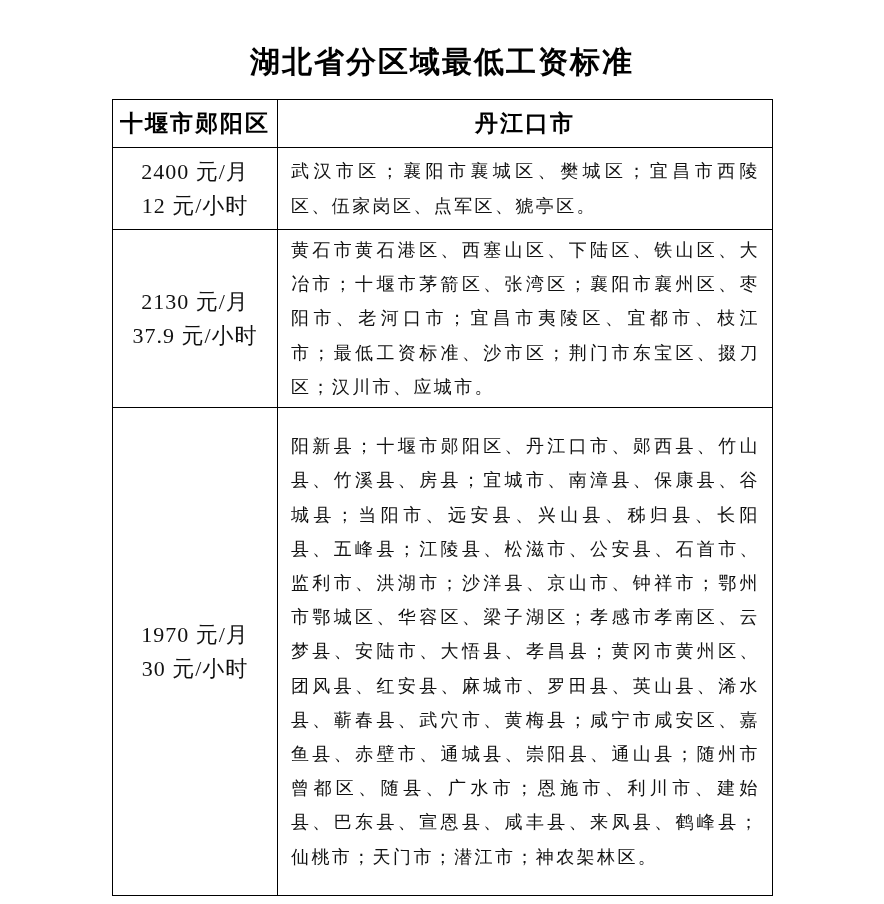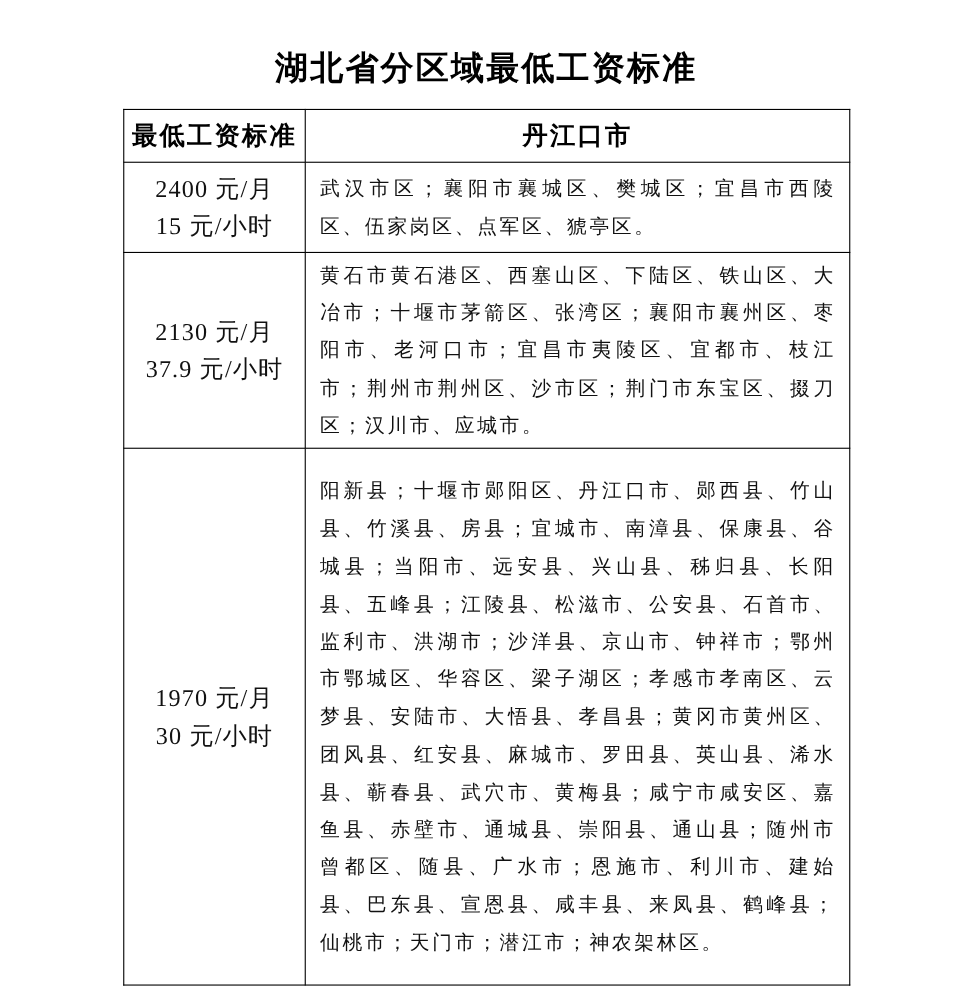--- a/index.html
+++ b/index.html
@@ -75,38 +75,38 @@
 
 <h1 class="doc-title">湖北省分区域最低工资标准</h1>
 
 <table class="wage-table">
   <colgroup>
     <col class="c1">
     <col class="c2">
   </colgroup>
   <thead>
     <tr>
-      <th>最低工资标准</th>
+      <th>十堰市郧阳区</th>
       <th>丹江口市</th>
     </tr>
   </thead>
   <tbody>
     <tr class="row-1">
       <td class="standard-cell">
         <div>2400 元/月</div>
-        <div>15 元/小时</div>
+        <div>12 元/小时</div>
       </td>
       <td class="scope-cell">武汉市区；襄阳市襄城区、樊城区；宜昌市西陵区、伍家岗区、点军区、猇亭区。</td>
     </tr>
     <tr class="row-2">
       <td class="standard-cell">
         <div>2130 元/月</div>
         <div>37.9 元/小时</div>
       </td>
-      <td class="scope-cell">黄石市黄石港区、西塞山区、下陆区、铁山区、大冶市；十堰市茅箭区、张湾区；襄阳市襄州区、枣阳市、老河口市；宜昌市夷陵区、宜都市、枝江市；荆州市荆州区、沙市区；荆门市东宝区、掇刀区；汉川市、应城市。</td>
+      <td class="scope-cell">黄石市黄石港区、西塞山区、下陆区、铁山区、大冶市；十堰市茅箭区、张湾区；襄阳市襄州区、枣阳市、老河口市；宜昌市夷陵区、宜都市、枝江市；最低工资标准、沙市区；荆门市东宝区、掇刀区；汉川市、应城市。</td>
     </tr>
     <tr class="row-3">
       <td class="standard-cell">
         <div>1970 元/月</div>
         <div>30 元/小时</div>
       </td>
       <td class="scope-cell">阳新县；十堰市郧阳区、丹江口市、郧西县、竹山县、竹溪县、房县；宜城市、南漳县、保康县、谷城县；当阳市、远安县、兴山县、秭归县、长阳县、五峰县；江陵县、松滋市、公安县、石首市、监利市、洪湖市；沙洋县、京山市、钟祥市；鄂州市鄂城区、华容区、梁子湖区；孝感市孝南区、云梦县、安陆市、大悟县、孝昌县；黄冈市黄州区、团风县、红安县、麻城市、罗田县、英山县、浠水县、蕲春县、武穴市、黄梅县；咸宁市咸安区、嘉鱼县、赤壁市、通城县、崇阳县、通山县；随州市曾都区、随县、广水市；恩施市、利川市、建始县、巴东县、宣恩县、咸丰县、来凤县、鹤峰县；仙桃市；天门市；潜江市；神农架林区。</td>
     </tr>
   </tbody>
 </table>

